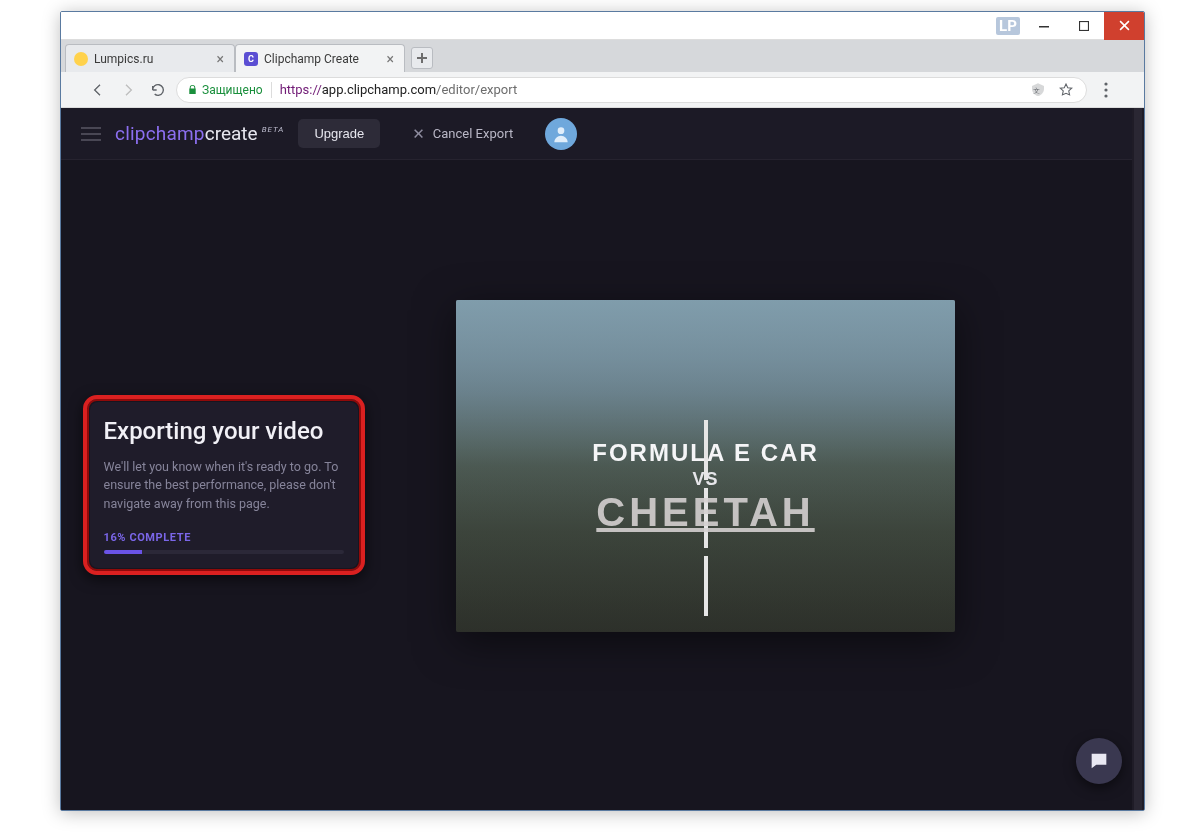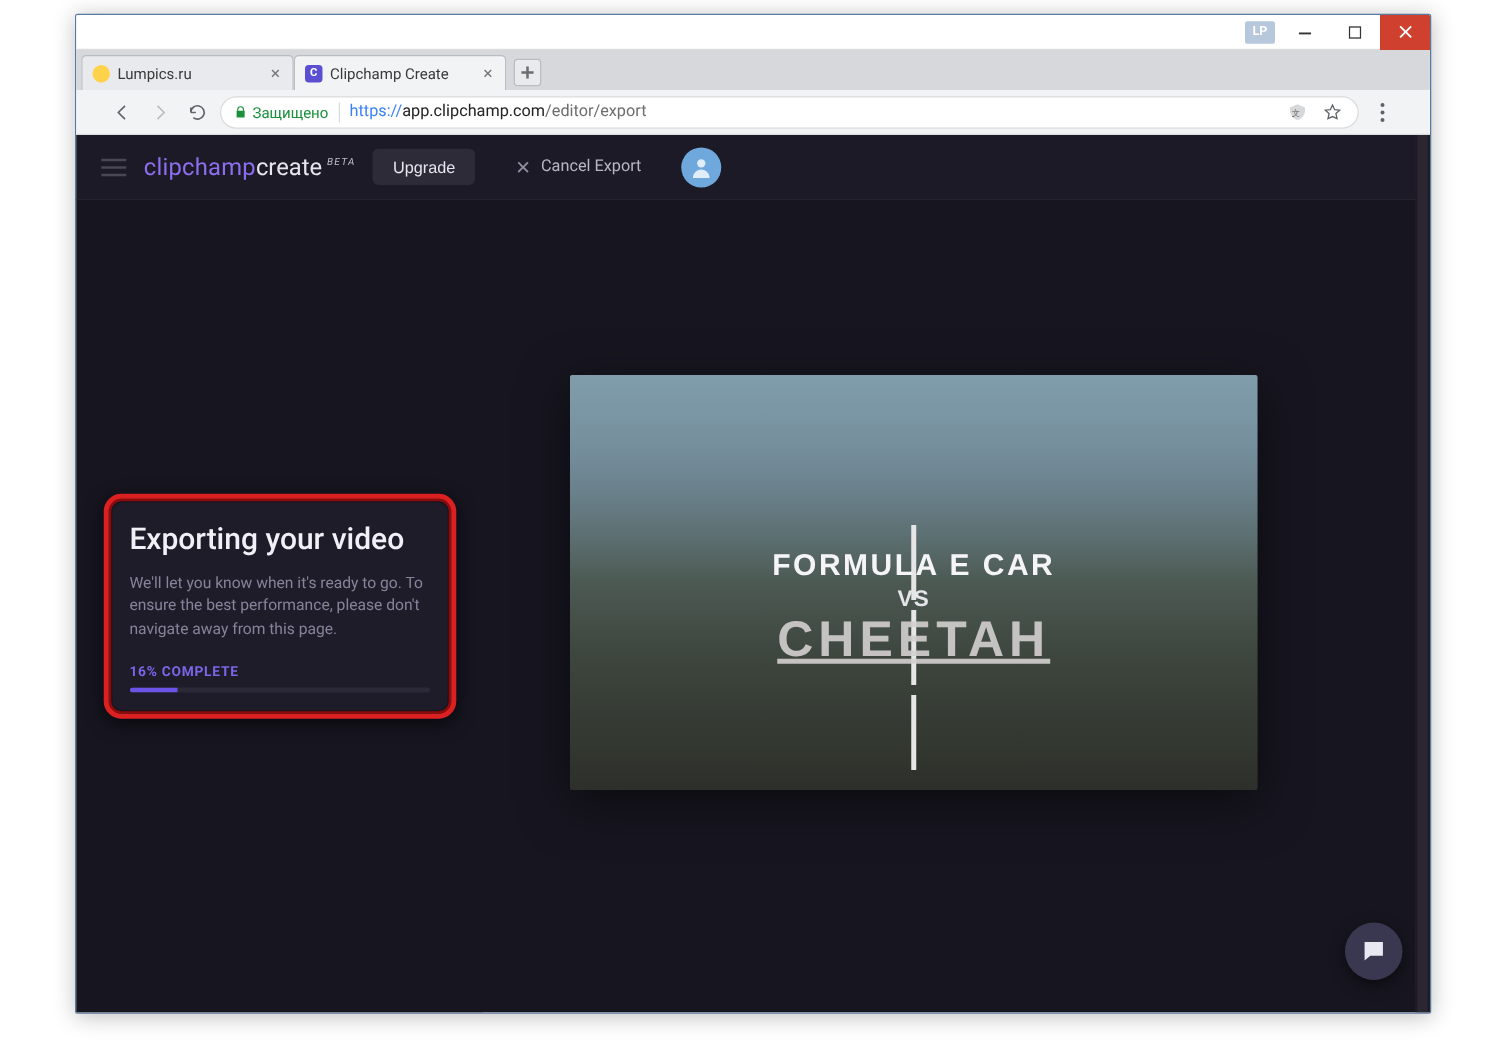--- a/index.html
+++ b/index.html
@@ -29,21 +29,21 @@
     background: #ffffff;
     border-bottom: 1px solid #ddd;
     display: flex;
     align-items: center;
     justify-content: flex-end;
     padding-left: 8px;
   }
   .titlebar .spacer { flex: 1; }
   .tb-user {
     width: 24px; height: 18px; background: #b7c7dc; color:#fff;
-    font-size: 10px; font-weight: bold; display:flex; align-items:center;
+    font-size: 15px; font-weight: bold; display:flex; align-items:center;
     justify-content:center; border-radius:2px; margin-right:4px;
   }
   .tb-btn {
     width: 40px; height: 28px; display:flex; align-items:center; justify-content:center;
     font-size: 14px; cursor: pointer;
   }
   .tb-btn.min svg, .tb-btn.max svg { width:10px; height:10px; }
   .tb-btn.close { background:#d0402e; color:#fff; }
   
   .tabstrip {
@@ -155,21 +155,21 @@
   .export-card p{ color:#86849a; font-size:12.5px; line-height:1.45; margin-bottom:18px;}
   .progress-label{ color:#7a66e8; font-size:11px; font-weight:700; letter-spacing:.6px; margin-bottom:6px;}
   .progress-track{ height:4px; background:#2b2838; border-radius:2px; overflow:hidden;}
   .progress-fill{ height:100%; background:#6a53e6;}
   
   .preview-area{
     flex:1; display:flex; align-items:flex-start; justify-content:flex-start;
     padding: 140px 0 0 70px;
   }
   .video-frame{
-    width: 550px; height: 332px;
+    width: 499px; height: 332px;
     background: linear-gradient(#6b7d8a 0%, #647580 18%, #4e5c5a 45%, #3a413a 70%, #2d2f2a 100%);
     border-radius:2px; position:relative; overflow:hidden;
     box-shadow: 0 10px 40px rgba(0,0,0,.5);
   }
   
   .video-frame::before{
     content:''; position:absolute; inset:0;
     background:
       linear-gradient(to bottom, rgba(130,160,175,.9) 0%, rgba(120,150,165,.5) 28%, rgba(80,95,80,.3) 50%, rgba(45,50,42,.4) 100%);
   }
@@ -260,21 +260,21 @@
     </div>
     <div class="addrfield">
       <span class="lock">
         <svg width="11" height="11" viewBox="0 0 24 24">
             <path fill="#1a8f3c" d="M6 10V8a6 6 0 1 1 12 0v2h1v12H5V10h1zm2 0h8V8a4 4 0 1 0-8 0v2z"></path>
           </svg>
         <span>Защищено</span>
       </span>
       <span class="divider"></span>
       <span>
-        <span style="color:#3b82f6">https://</span><span class="url-host">app.clipchamp.com</span><span class="url-path">/editor/export</span>
+        <span style="color:#701a75">https://</span><span class="url-host">app.clipchamp.com</span><span class="url-path">/editor/export</span>
       </span>
       <span style="flex:1"></span>
       <span class="addr-right-icon">
         <svg viewBox="0 0 24 24" width="16" height="16">
             <path fill="currentColor" d="M12 2 3 6v4c0 5 3.6 9.7 9 11 5.4-1.3 9-6 9-11V6l-9-4z" opacity=".25"></path>
             <text x="5" y="16" font-size="10" fill="currentColor">文</text>
           </svg>
       </span>
       <span class="addr-right-icon addr-star">
         <svg viewBox="0 0 24 24" width="16" height="16">

